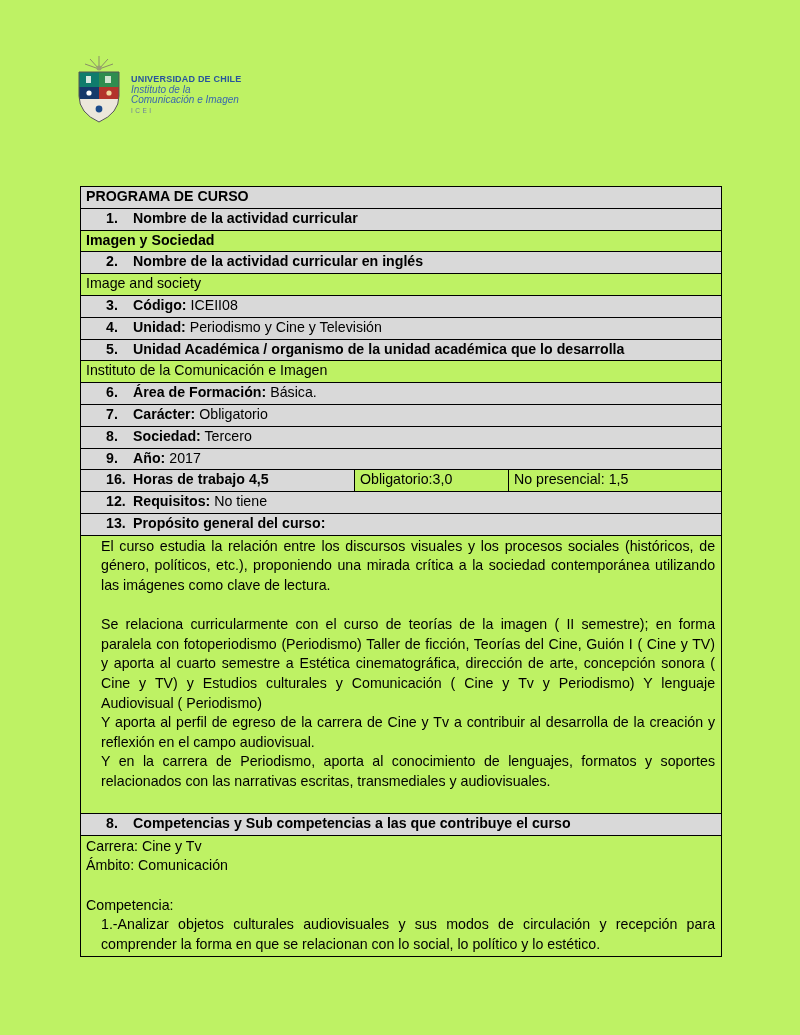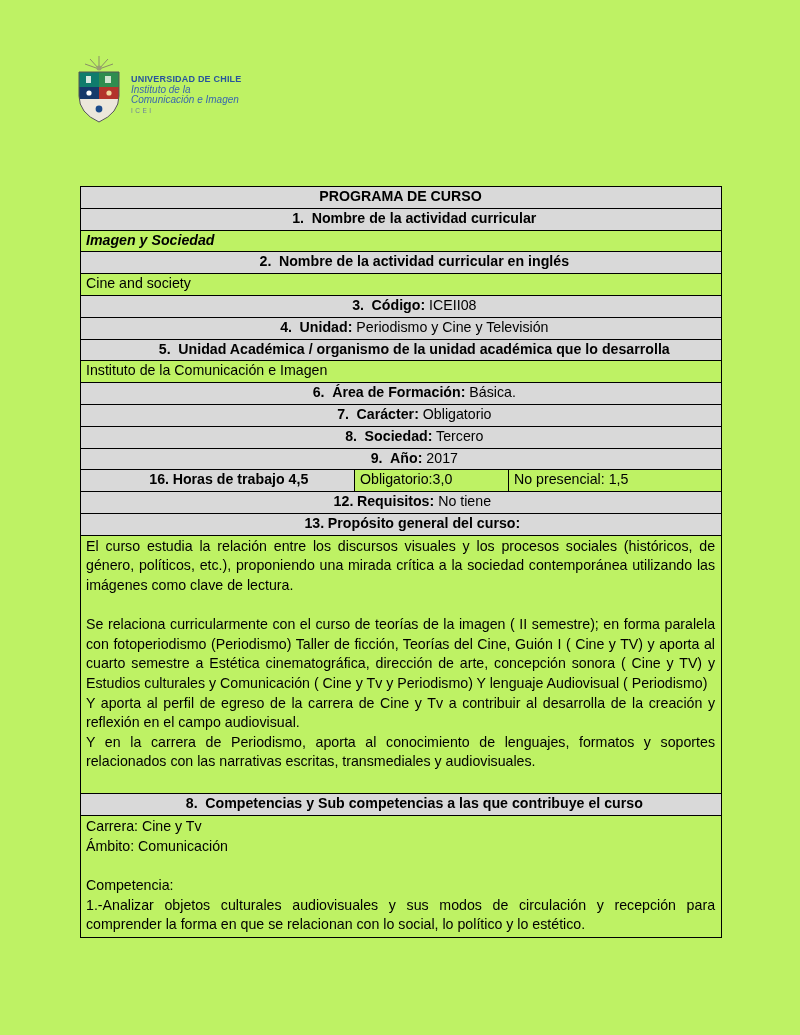--- a/index.html
+++ b/index.html
@@ -28,27 +28,27 @@
     border-collapse:collapse; table-layout:fixed;
     font-size:14.2px;
   }
   .ctable td {
     border:1px solid #000;
     padding:1px 6px 2px 5px;
     vertical-align:top;
     line-height:17.8px;
     overflow:hidden;
   }
-  .shade { background:#d9d9d9;text-align:center; }
+  .shade { background:#d9d9d9; }
   .b { font-weight:bold; }
-  .i { font-style:italic; }
+  .i { }
   .num { display:inline-block; margin-left:20px; min-width:27px; font-weight:bold; }
   .content-cell { padding:2px 9px 3px 7px; }
   .para { line-height:19.6px; min-height:19.6px; margin:0; }
-  .j { text-align:justify; }
+  .j { text-align:justify;margin-left:15px; }
 </style>
 </head>
 <body>
 
 <div class="page">
 
   <div class="logo">
     <div class="crest">
       <svg width="50" height="70" viewBox="0 0 50 70" xmlns="http://www.w3.org/2000/svg">
         <defs>
@@ -114,21 +114,21 @@
       </td>
     </tr>
 
     <tr>
       <td colspan="3" class="shade">
         <span class="num">2.</span><span class="b">Nombre de la actividad curricular en inglés</span>
       </td>
     </tr>
     <tr>
       <td colspan="3">
-        <span>Cine and society</span>
+        <span>Image and society</span>
       </td>
     </tr>
 
     <tr>
       <td colspan="3" class="shade">
         <span class="num">3.</span><span class="b">Código:</span> <span>ICEII08</span>
       </td>
     </tr>
 
     <tr>

